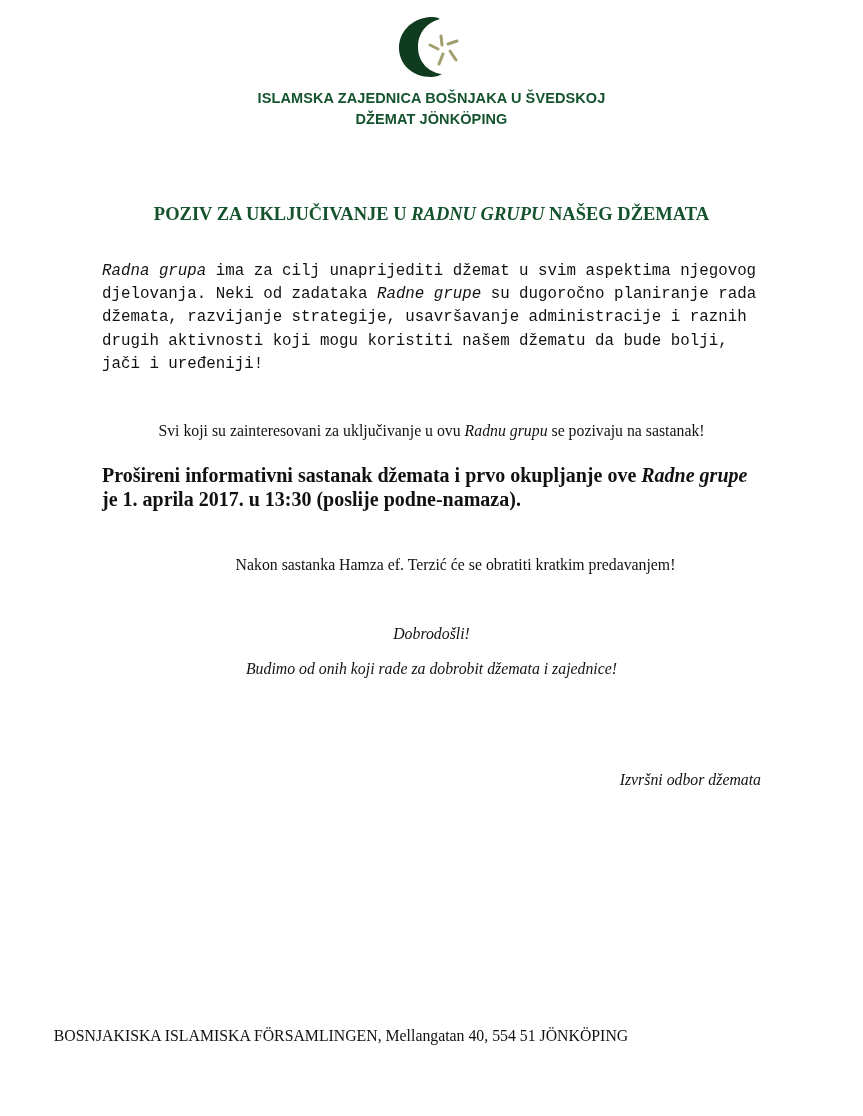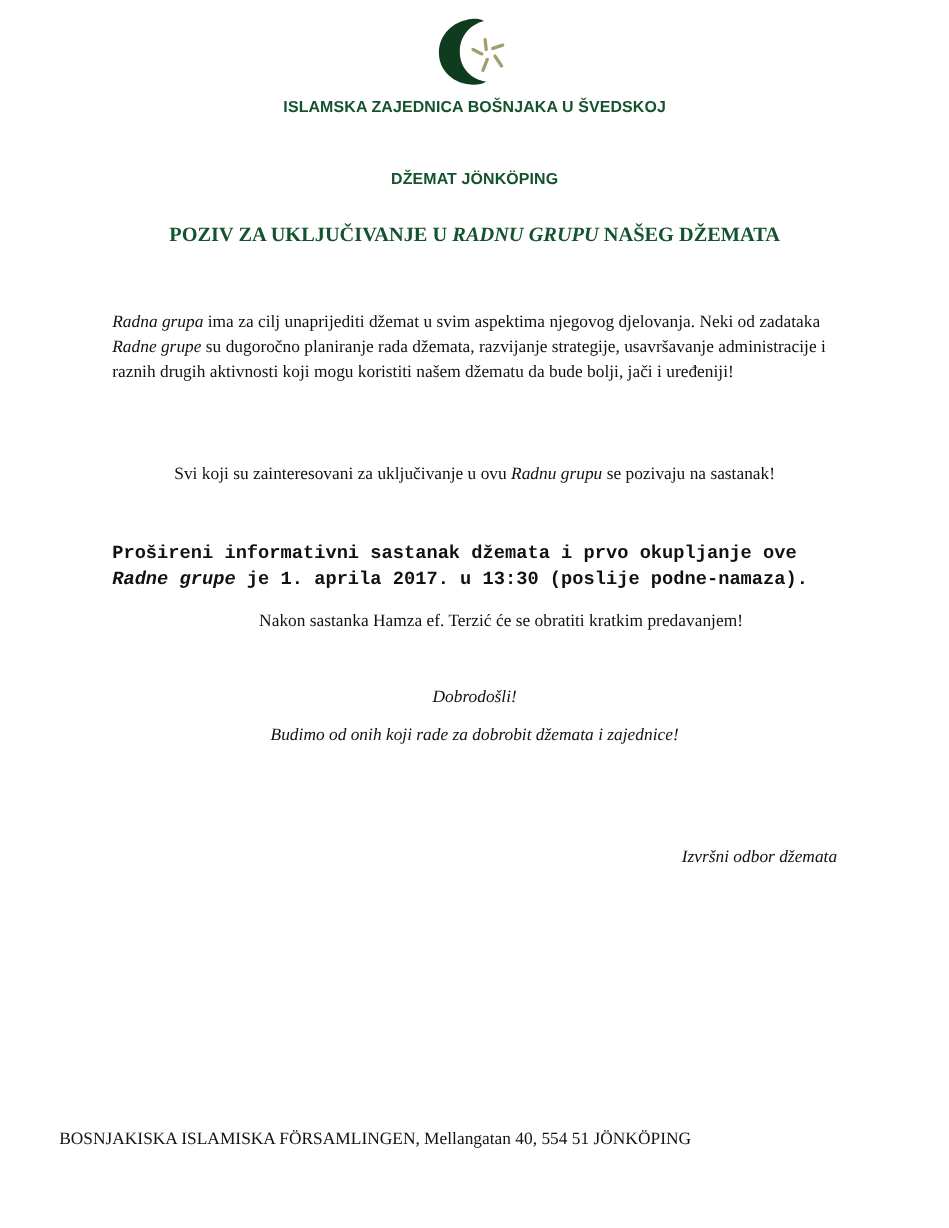--- a/index.html
+++ b/index.html
@@ -32,21 +32,21 @@
     left: 0;
     width: 863px;
     text-align: center;
     font-family: "Liberation Sans", "DejaVu Sans", sans-serif;
     font-weight: bold;
     font-size: 14.5px;
     color: #14532d;
     letter-spacing: 0.1px;
   }
   .org-header.l1 { top: 90px; }
-  .org-header.l2 { top: 111px; margin-top: 44px; }
+  .org-header.l2 { top: 111px; }
 
   .title {
     position: absolute;
     left: 0;
     top: 204px;
     width: 863px;
     text-align: center;
     font-weight: bold;
     font-size: 18.5px;
     color: #14532d;
@@ -54,40 +54,39 @@
   .title i { font-style: italic; }
 
   .para {
     position: absolute;
     left: 102px;
     width: 660px;
     font-size: 15.8px;
     line-height: 23.2px;
     text-align: left;
   }
-  .intro { top: 281px; }
+  .intro { top: 260px; font-family: Liberation Mono, monospace; }
 
   .center-line {
     position: absolute;
     left: 0;
     width: 863px;
     text-align: center;
     font-size: 15.8px;
   }
   .invite { top: 422px; }
 
   .meeting {
     position: absolute;
     left: 102px;
-    top: 492px;
+    top: 464px;
     width: 660px;
-    font-size: 17px;
+    font-size: 20px;
     line-height: 23.5px;
     font-weight: bold;
-    font-family: Liberation Mono, monospace;
   }
 
   .after { top: 556px; padding-left: 24px; }
   .welcome { top: 625px; font-style: italic; }
   .motto { top: 660px; font-style: italic; }
 
   .signature {
     position: absolute;
     right: 102px;
     top: 771px;

